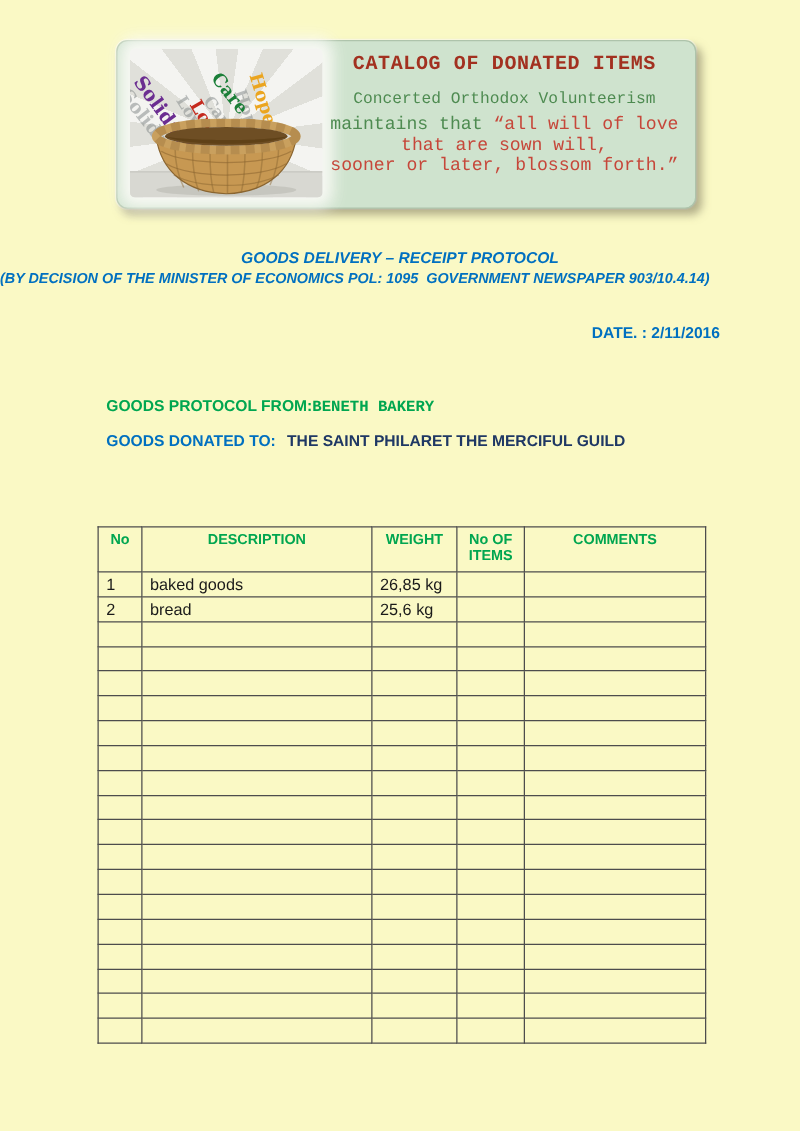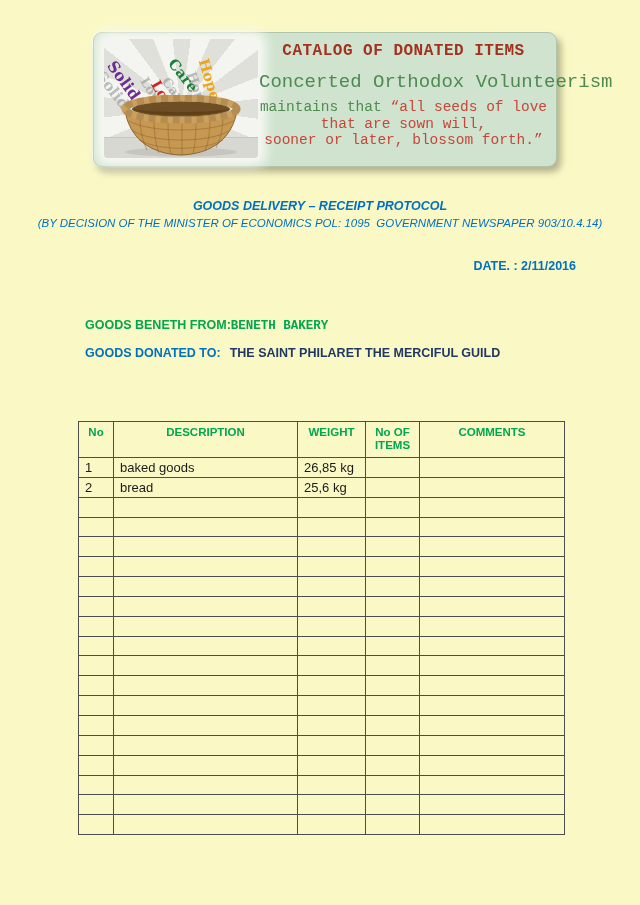--- a/index.html
+++ b/index.html
@@ -63,34 +63,34 @@
 
   .banner-text{
     position:absolute;left:165px;right:8px;top:9px;text-align:center;
     font-family:Liberation Mono, monospace;
   }
   .banner-title{
     font-size:16px;font-weight:bold;letter-spacing:.5px;
     color:var(--banner-title-red);margin-bottom:11px;white-space:nowrap;
   }
   .banner-subtitle{
-    font-size:19px;color:var(--banner-green);margin-bottom:6px;white-space:nowrap;
+    font-size:13px;color:var(--banner-green);margin-bottom:6px;white-space:nowrap;
   }
   .banner-quote{font-size:14.5px;line-height:16.5px;}
   .q-green{color:var(--banner-green);}
   .q-red{color:var(--banner-red);}
 
   
   .doc-heading{
     position:absolute;left:0;right:0;top:199px;text-align:center;
     color:var(--accent-blue);font-weight:bold;font-size:12.5px;font-style:italic;
   }
   .doc-subheading{
-    position:absolute;left:0;right:0;top:217px;text-align:center;
-    color:var(--accent-blue);font-weight:normal;font-style:italic;font-size:11.5px;
+    position:absolute;left:0;right:0;top:217px;
+    color:var(--accent-blue);font-weight:bold;font-style:italic;font-size:11.5px;
     white-space:pre;
   }
   .doc-date{
     position:absolute;right:64px;top:259px;
     color:var(--accent-blue);font-weight:bold;font-size:12.5px;
   }
   .from-line{position:absolute;left:85px;top:318px;font-size:12.5px;font-weight:bold;}
   .to-line{position:absolute;left:85px;top:346px;font-size:12.5px;font-weight:bold;}
   .lbl-green{color:var(--accent-green);}
   .val-green{color:var(--accent-green);font-family:Liberation Mono, monospace;}
@@ -156,33 +156,33 @@
         <ellipse cx="63" cy="14" rx="49" ry="7.5" fill="#6E4E24"></ellipse>
         <path d="M14,14 C30,22 96,22 112,14 C96,18 30,18 14,14 Z" fill="#55390f" opacity="0.6"></path>
       </svg>
     </div>
 
     <div class="banner-text">
       <div class="banner-title">CATALOG OF DONATED ITEMS</div>
       <div class="banner-subtitle">Concerted Orthodox Volunteerism</div>
       <div class="banner-quote">
         <span class="q-green">maintains that</span>
-        <span class="q-red">“all seeds of love</span><br>
+        <span class="q-red">“all will of love</span><br>
         <span class="q-red">that are sown will,</span><br>
         <span class="q-red">sooner or later, blossom forth.”</span>
       </div>
     </div>
   </div>
 
   <div class="doc-heading">GOODS DELIVERY – RECEIPT PROTOCOL</div>
   <div class="doc-subheading">(BY DECISION OF THE MINISTER OF ECONOMICS POL: 1095  GOVERNMENT NEWSPAPER 903/10.4.14)</div>
   <div class="doc-date">DATE. : 2/11/2016</div>
 
   <div class="from-line">
-    <span class="lbl-green">GOODS BENETH FROM:</span><span class="val-green">BENETH BAKERY</span>
+    <span class="lbl-green">GOODS PROTOCOL FROM:</span><span class="val-green">BENETH BAKERY</span>
   </div>
   <div class="to-line">
     <span class="lbl-blue">GOODS DONATED TO:</span><span class="val-navy">THE SAINT PHILARET THE MERCIFUL GUILD</span>
   </div>
 
   <table class="donation-table">
     <colgroup>
       <col style="width:35px">
         <col style="width:184px">
         <col style="width:68px">

